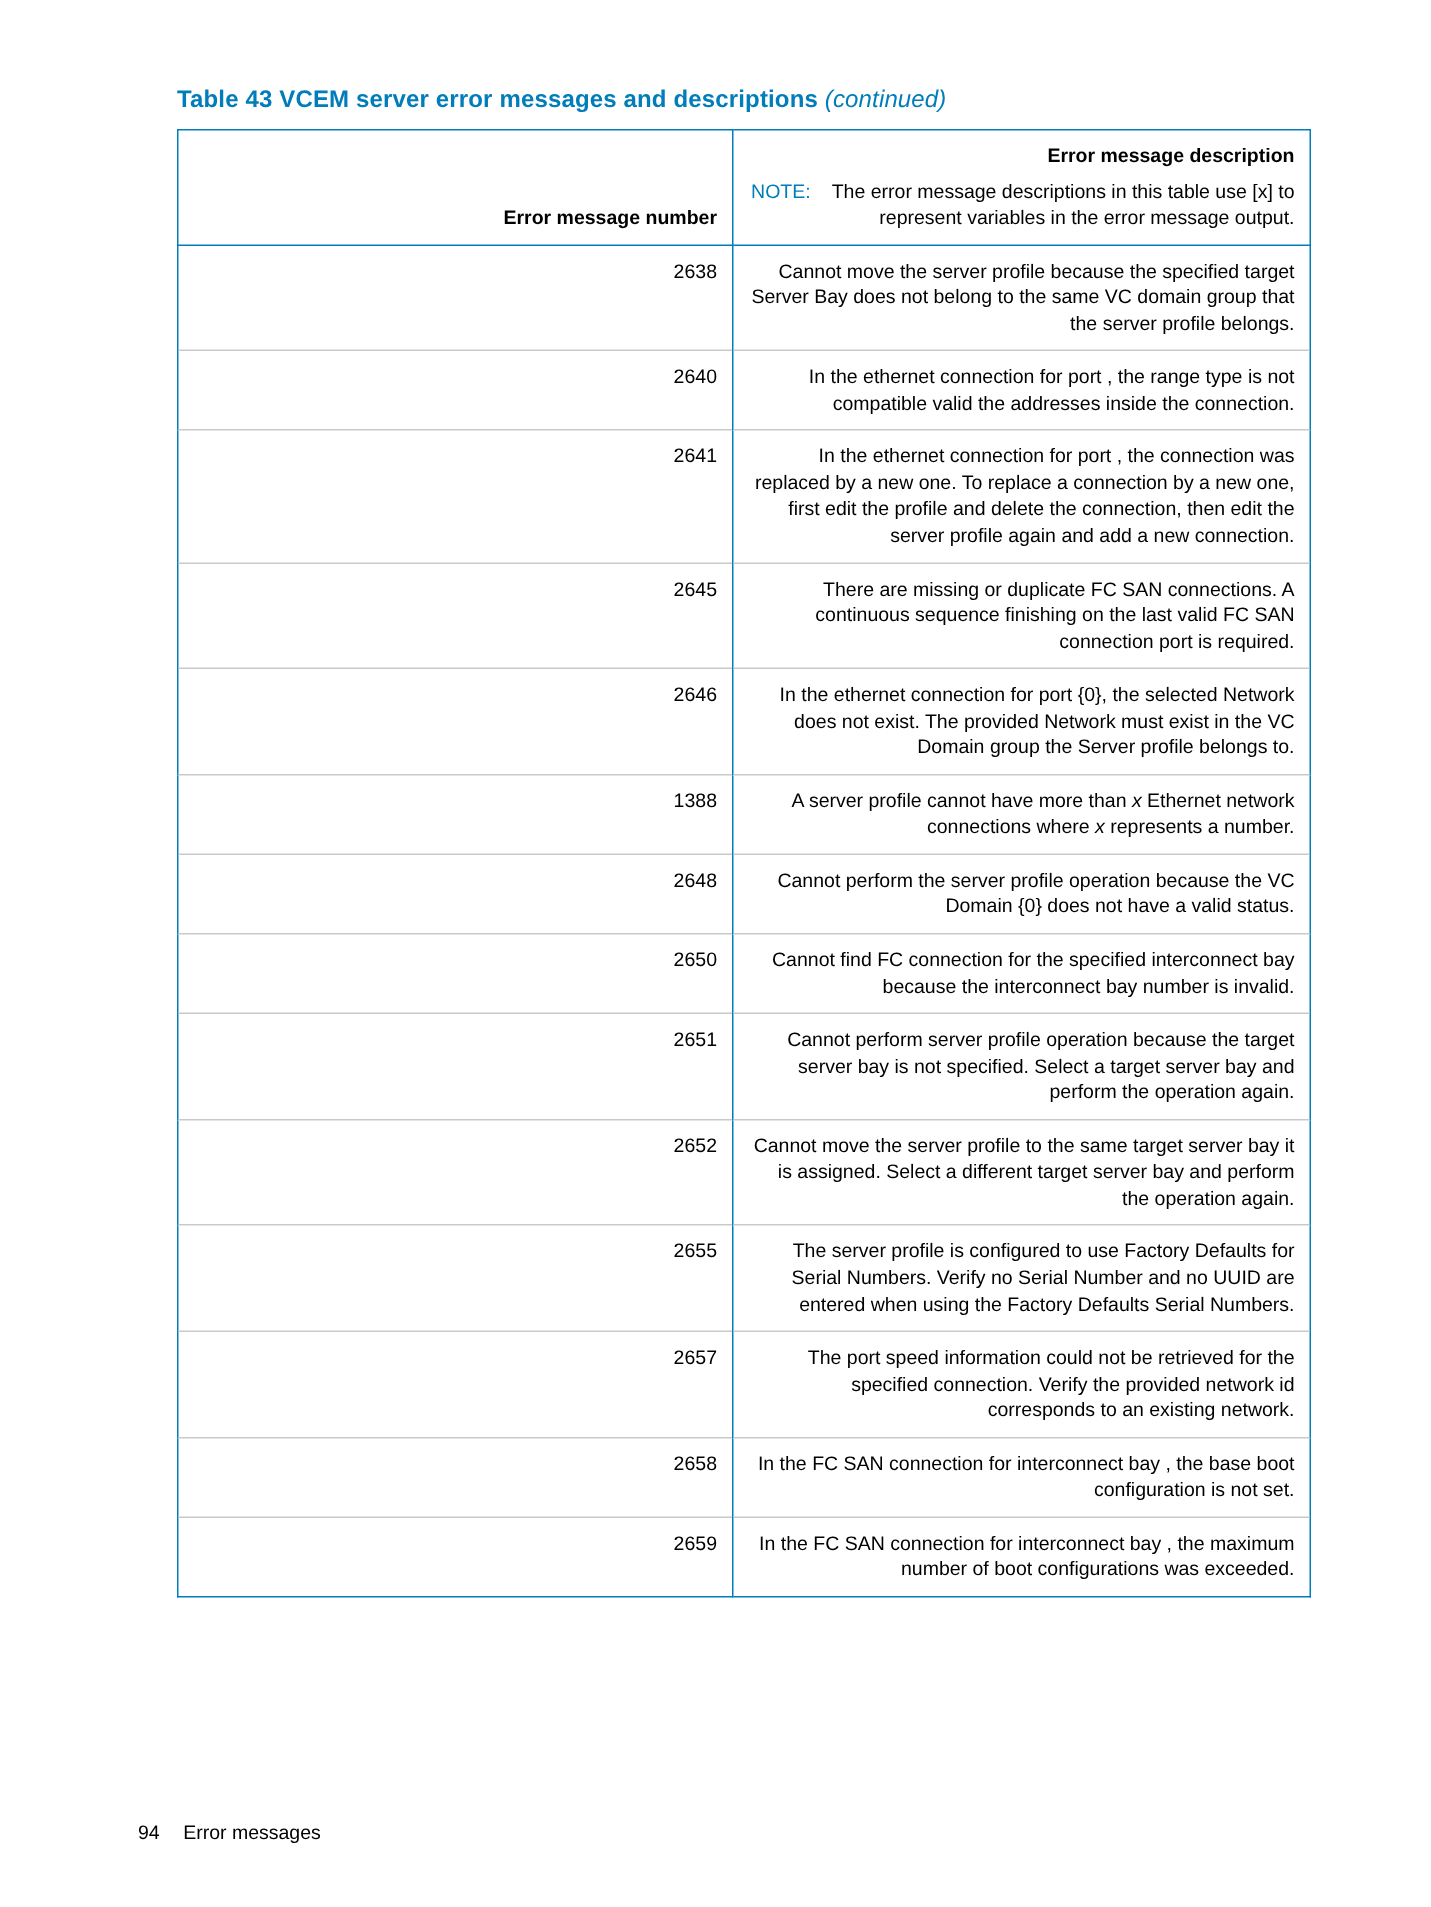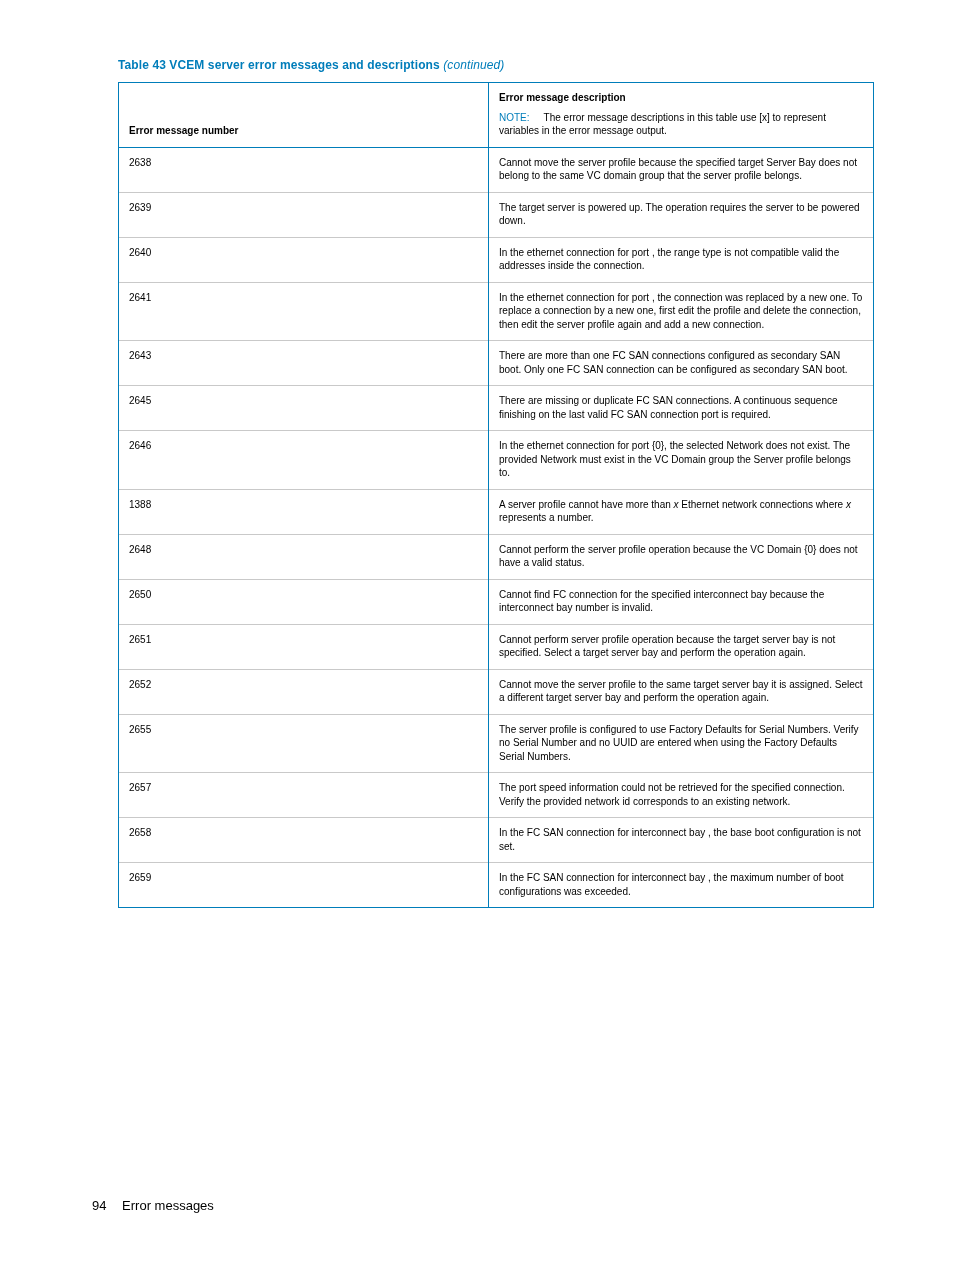--- a/index.html
+++ b/index.html
@@ -12,42 +12,42 @@
   }
   .page {
     width: 954px;
     height: 1271px;
     position: relative;
     box-sizing: border-box;
     padding: 58px 80px 0 118px;
   }
   .table-caption {
     color: #007dba;
-    font-size: 12px;
+    font-size: 16px;
     margin-bottom: 10px;
     font-weight: normal;
     letter-spacing: 0.1px;
   }
   .table-caption strong {
     font-weight: bold;
   }
   .table-caption em {
     font-style: italic;
     font-weight: normal;
   }
   table.err {
     width: 100%;
     border-collapse: collapse;
     table-layout: fixed;
   }
   table.err col.num { width: 370px; }
   table.err col.desc { width: auto; }
   table.err th, table.err td {
-    font-size: 10px;
-    text-align: left;
+    font-size: 13px;
+    text-align: right;
     vertical-align: top;
     padding: 8px 10px 9px 10px;
     line-height: 1.35;
   }
   table.err thead th {
     border: 1px solid #007dba;
     border-bottom: 1px solid #007dba;
     font-weight: bold;
     vertical-align: bottom;
   }
@@ -75,21 +75,21 @@
   table.err tbody td + td {
     border-left: 1px solid #c9c9c9;
   }
   table.err tbody tr:first-child td {
     border-top: none;
   }
   em.var { font-style: italic; }
   .footer {
     position: absolute;
     left: 92px;
-    bottom: 58px;
+    bottom: 42px;
     font-size: 13px;
     color: #000;
   }
   .footer .pnum { margin-right: 12px; }
 </style>
 </head>
 <body>
 
 <div class="page">
 
@@ -111,34 +111,26 @@
           <span class="note-label">NOTE:</span><span>The error message descriptions in this table use [x] to represent variables in the error message output.</span>
         </th>
       </tr>
     </thead>
     <tbody id="rows">
         <tr>
           <td>2638</td>
           <td>Cannot move the server profile because the specified target Server Bay does not belong to the same VC domain group that the server profile belongs.</td>
         </tr>
         <tr>
-          <td>2639</td>
-          <td>The target server is powered up. The operation requires the server to be powered down.</td>
-        </tr>
-        <tr>
           <td>2640</td>
           <td>In the ethernet connection for port , the range type is not compatible valid the addresses inside the connection.</td>
         </tr>
         <tr>
           <td>2641</td>
           <td>In the ethernet connection for port , the connection was replaced by a new one. To replace a connection by a new one, first edit the profile and delete the connection, then edit the server profile again and add a new connection.</td>
-        </tr>
-        <tr>
-          <td>2643</td>
-          <td>There are more than one FC SAN connections configured as secondary SAN boot. Only one FC SAN connection can be configured as secondary SAN boot.</td>
         </tr>
         <tr>
           <td>2645</td>
           <td>There are missing or duplicate FC SAN connections. A continuous sequence finishing on the last valid FC SAN connection port is required.</td>
         </tr>
         <tr>
           <td>2646</td>
           <td>In the ethernet connection for port {0}, the selected Network does not exist. The provided Network must exist in the VC Domain group the Server profile belongs to.</td>
         </tr>
         <tr>

